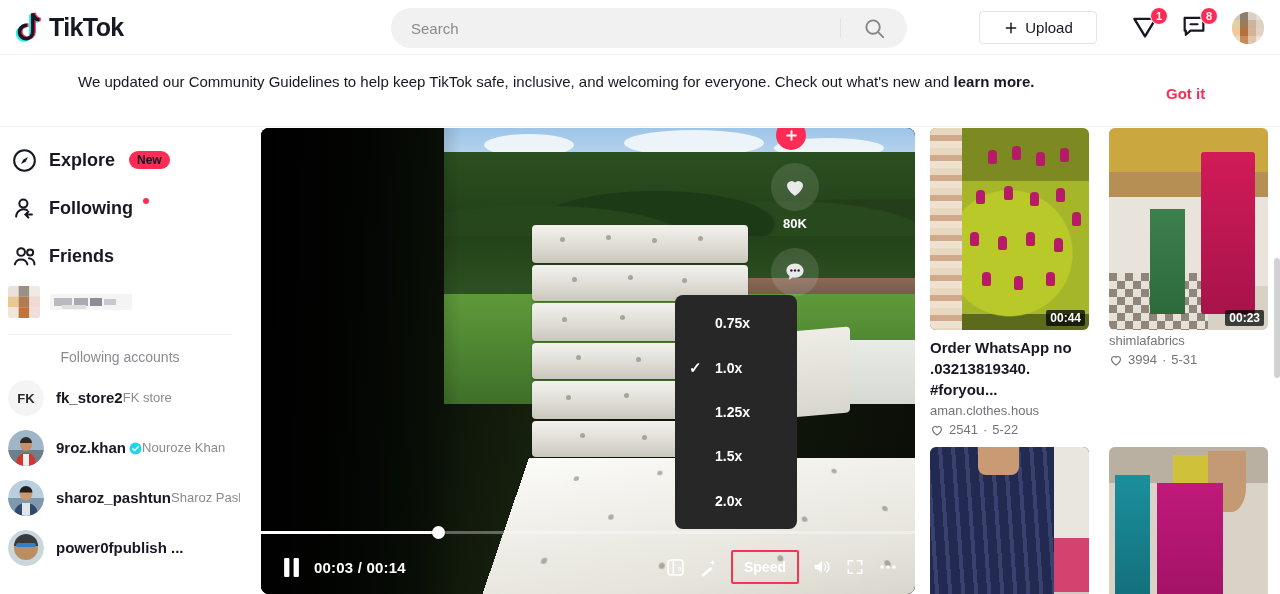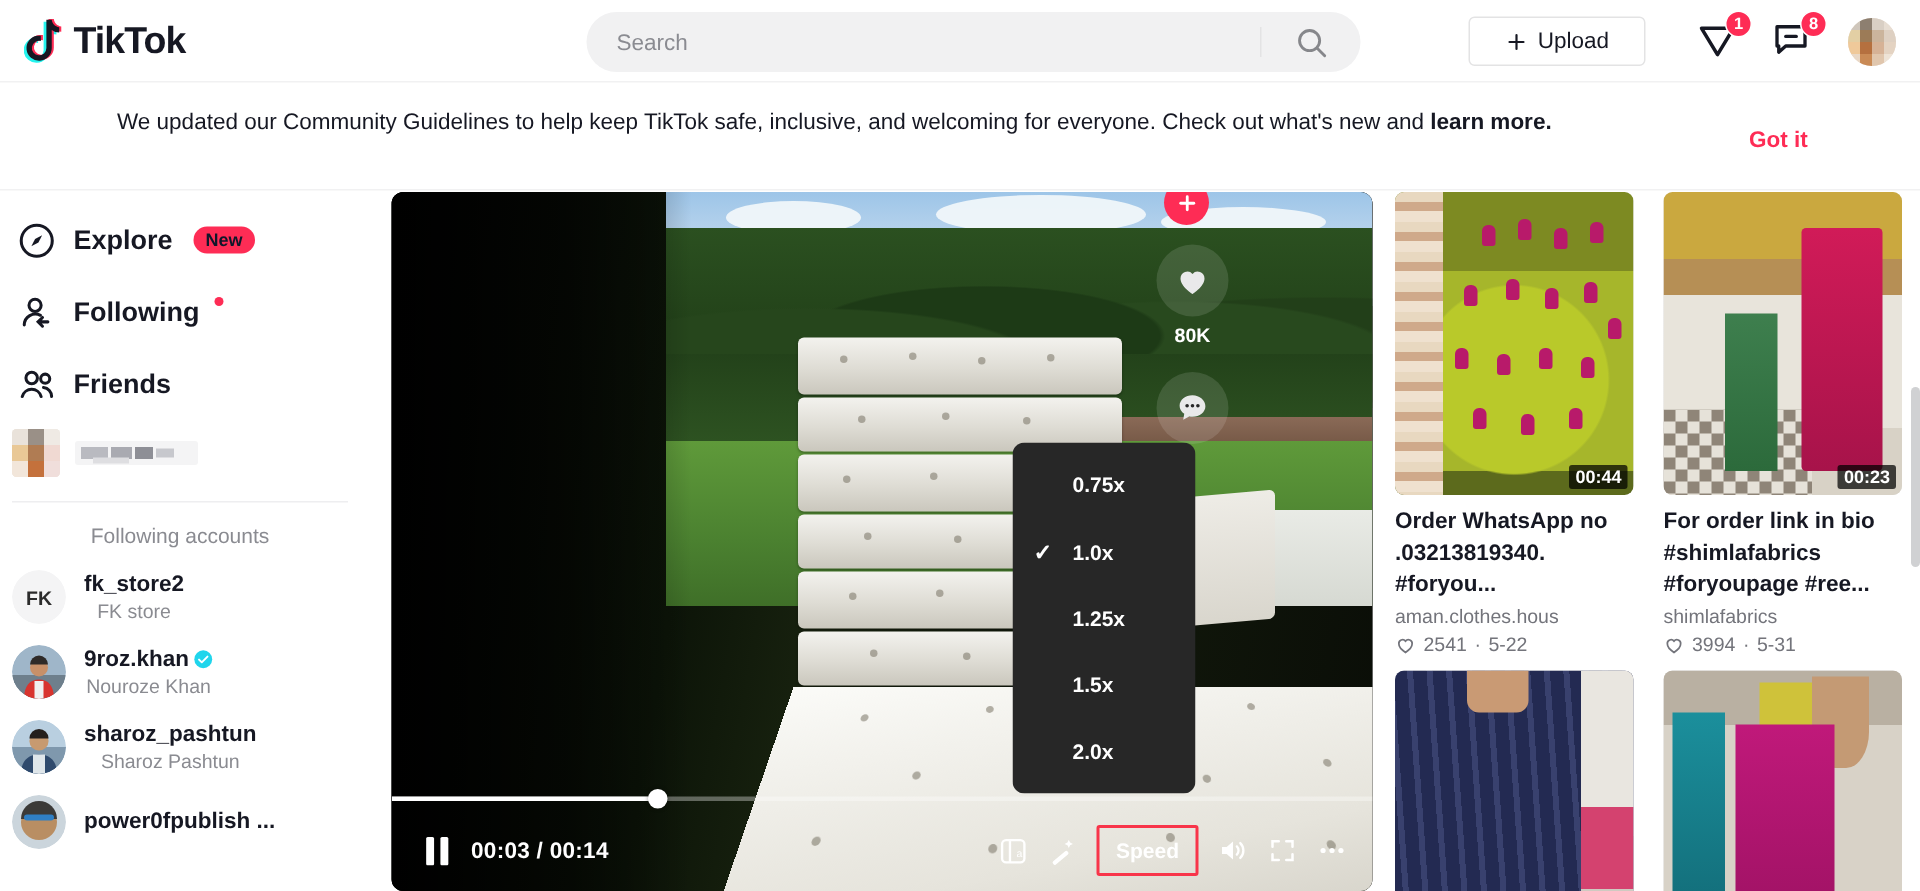--- a/index.html
+++ b/index.html
@@ -93,21 +93,21 @@
   .blur-nav { display: flex; align-items: center; height: 44px; padding-left: 8px; gap: 10px; cursor: pointer; }
   .blur-av { width: 32px; height: 32px; border-radius: 3px; overflow: hidden; }
   .blur-name { width: 82px; height: 16px; border-radius: 2px; overflow: hidden; }
   .divider { height: 1px; background: #eeeef0; margin: 10px 8px 0 8px; }
   .section-title { font-size: 14px; color: #8a8b91; padding: 14px 8px 8px 8px; }
   .acct {
     display: flex; align-items: center; gap: 12px; height: 50px;
     padding-left: 8px; cursor: pointer;
   }
   .acct-av { width: 36px; height: 36px; border-radius: 50%; overflow: hidden; flex: 0 0 36px; position: relative; }
-  .acct-txt { display: flex; flex-direction: column; min-width: 0; }
+  .acct-txt { display: flex; min-width: 0; }
   .acct-name {
     font-size: 15px; font-weight: 700; color: #161823; line-height: 18px;
     white-space: nowrap; display: flex; align-items: center; gap: 3px;
   }
   .acct-sub { font-size: 13px; color: #8a8b91; line-height: 17px; white-space: nowrap; }
   .verif { width: 13px; height: 13px; flex: 0 0 13px; }
 
   
   .player {
     position: absolute; left: 261px; top: 128px; width: 654px; height: 466px;
@@ -691,21 +691,20 @@
 
       <div class="rec-card">
         <div class="rec-thumb">
           <div class="th th2">
             <div class="tile"></div>
               <div class="green"></div>
               <div class="pink"></div>
           </div>
           <span class="rec-dur">00:23</span>
         </div>
-        <div class="rec-title">For order link in bio #shimlafabrics #foryoupage #ree...</div>
         <div class="rec-author">shimlafabrics</div>
         <div class="rec-meta">
           <svg width="14" height="14" viewBox="0 0 24 24" fill="none" stroke="#73747b" stroke-width="2">
             <path d="M12 20.5s-7.6-4.8-7.6-9.8A4.3 4.3 0 0 1 12 7.6a4.3 4.3 0 0 1 7.6 3.1c0 5-7.6 9.8-7.6 9.8z"></path>
           </svg>
           <span>3994</span>
           <span>·</span>
           <span>5-31</span>
         </div>
       </div>

